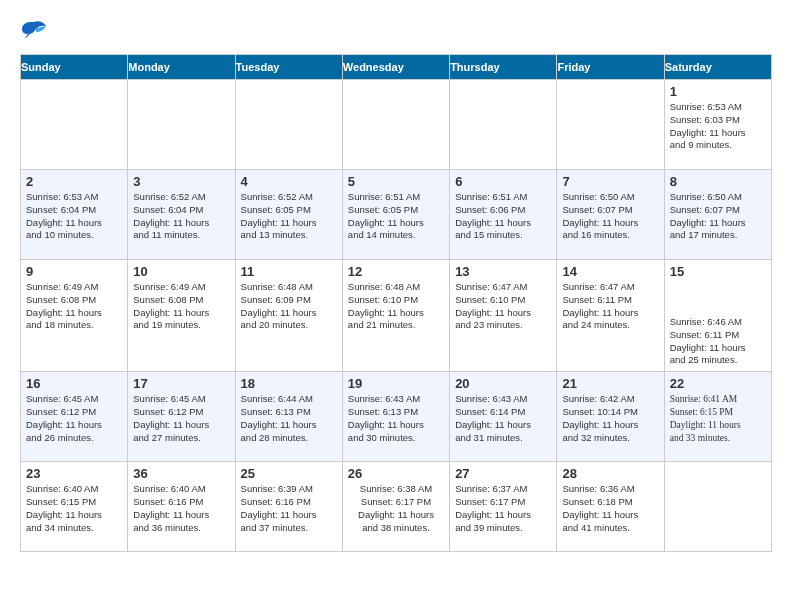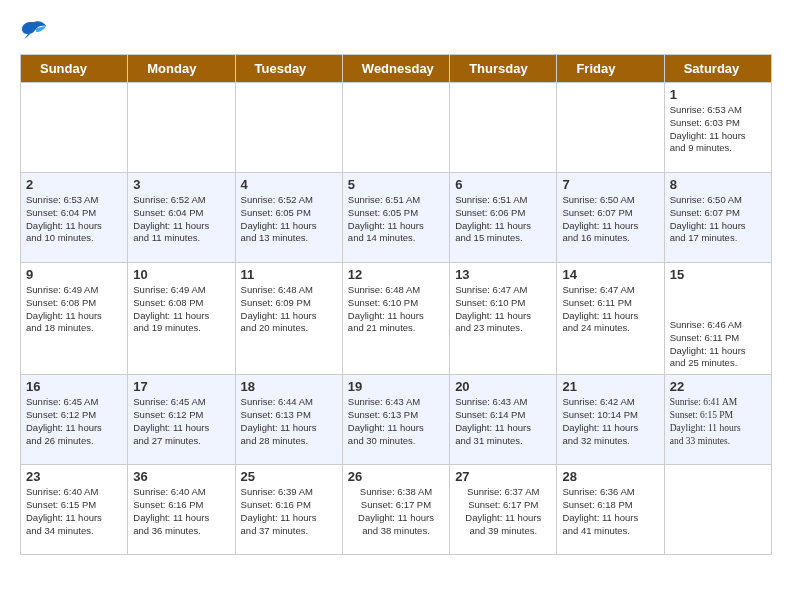--- a/index.html
+++ b/index.html
@@ -46,24 +46,24 @@
     .calendar-subtitle {
       font-size: 16px;
       color: #555;
     }
     table {
       width: 100%;
       border-collapse: collapse;
       table-layout: fixed;
     }
     thead tr th {
-      background-color: #a16207;
+      background-color: #0369a1;
       color: #fff;
-      padding: 6px 19px;
-      font-size: 13px;
+      padding: 6px 0;
+      font-size: 11px;
       text-align: left;
       border: 1px solid #ccc;
     }
     tbody tr td {
       vertical-align: top;
       border: 1px solid #ccc;
       padding: 4px 5px;
       height: 90px;
       font-size: 10px;
       color: #333;
@@ -317,21 +317,21 @@
         </td>
         <td>
           <span class="day-num">26</span>
           <div class="cell-info" style="white-space: pre-line; text-align: center;">Sunrise: 6:38 AM
 Sunset: 6:17 PM
 Daylight: 11 hours
 and 38 minutes.</div>
         </td>
         <td>
           <span class="day-num">27</span>
-          <div class="cell-info" style="white-space: pre-line; text-align: center;">Sunrise: 6:37 AM
+          <div class="cell-info" style="white-space: pre-line;">Sunrise: 6:37 AM
 Sunset: 6:17 PM
 Daylight: 11 hours
 and 39 minutes.</div>
         </td>
         <td>
           <span class="day-num">28</span>
           <div class="cell-info" style="white-space: pre-line;">Sunrise: 6:36 AM
 Sunset: 6:18 PM
 Daylight: 11 hours
 and 41 minutes.</div>

